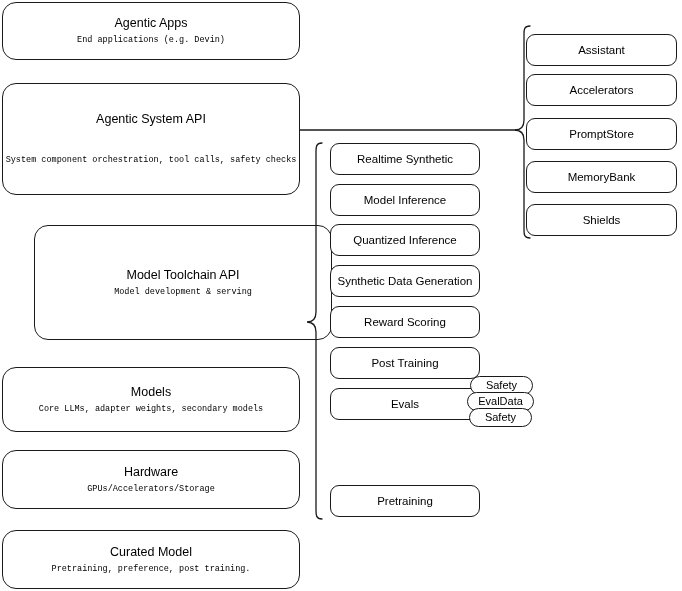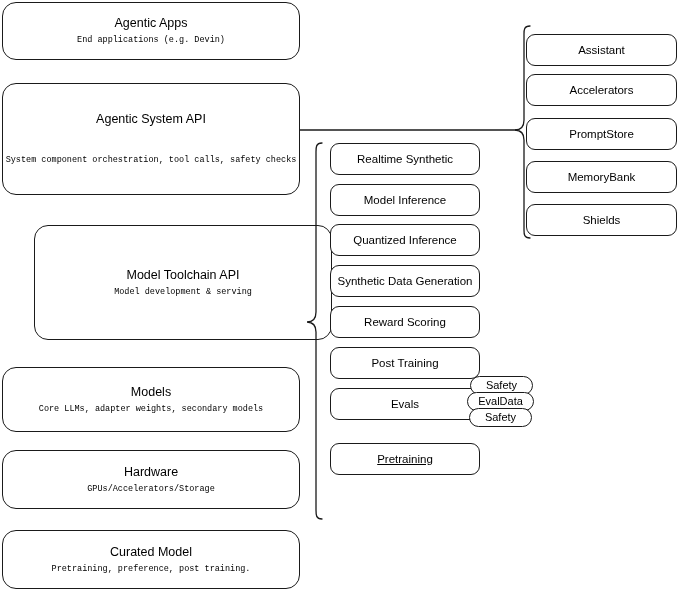--- a/index.html
+++ b/index.html
@@ -192,21 +192,21 @@
 
   <div class="box cap-box" style="top:347px;">
     <div class="title">Post Training</div>
   </div>
 
   <div class="box cap-box" style="top:388px;">
     <div class="title">Evals</div>
   </div>
 
 
-  <div class="box cap-box" style="top:443px;text-decoration:underline;">
+  <div class="box cap-box" style="top:485px;">
     <div class="title">Pretraining</div>
   </div>
 
   <div class="pill" style="left:470px;top:376px;width:63px;height:19px;">
     <span>Safety</span>
   </div>
 
   <div class="pill" style="left:467px;top:392px;width:67px;height:19px;">
     <span>EvalData</span>
   </div>

